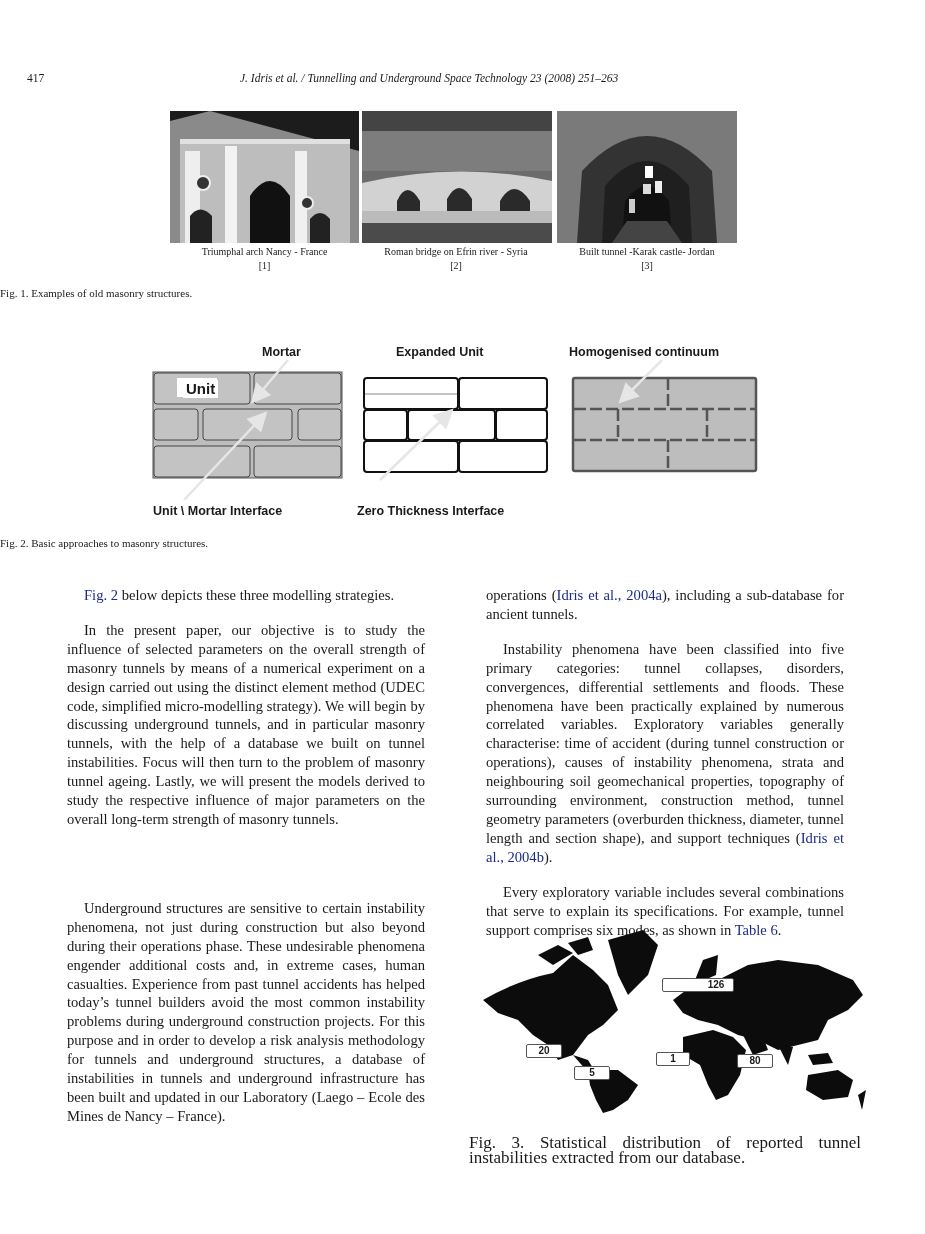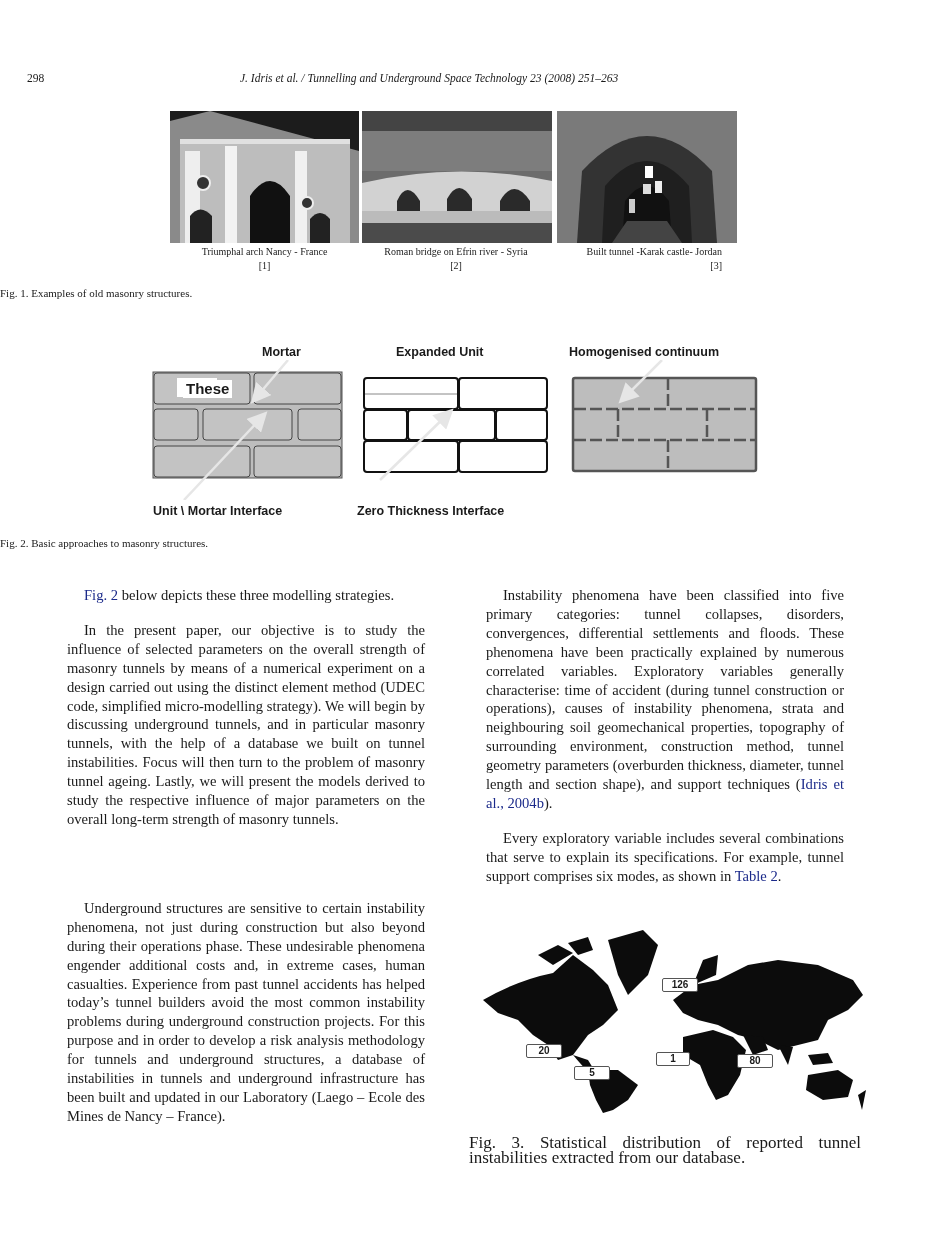--- a/index.html
+++ b/index.html
@@ -18,21 +18,21 @@
   .col p.ind{text-indent:17px;}
   .link{color:#1b2a8a;}
   .sechead{font-weight:bold;font-size:13.8px;line-height:18.9px;margin:0;}
   .maplabel{position:absolute;background:#fff;border:1px solid #555;border-radius:2px;font-family:"Liberation Sans","DejaVu Sans",sans-serif;font-weight:bold;font-size:10px;text-align:center;line-height:12px;height:12px;}
   .cap3{position:absolute;left:469px;top:1135px;width:392px;font-size:17px;line-height:15px;text-align:justify;}
 </style>
 </head>
 <body>
 
 <div class="abs runhead">
-  <span class="pagenum">298</span>
+  <span class="pagenum">417</span>
   <span class="journal">J. Idris et al. / Tunnelling and Underground Space Technology 23 (2008) 251–263</span>
 </div>
 
 <div>
   <div class="photo" style="left:170px;width:189px;">
     <svg width="189" height="132" viewBox="0 0 189 132">
       <rect width="189" height="132" fill="#1c1c1c"></rect>
       <polygon points="0,10 40,0 189,40 189,132 0,132" fill="#8a8a8a"></polygon>
       <rect x="10" y="30" width="170" height="102" fill="#bdbdbd"></rect>
       <rect x="15" y="40" width="15" height="92" fill="#eee"></rect>
@@ -75,21 +75,21 @@
   </div>
 
   <div class="pcap" style="left:170px;width:189px;">
     <div>Triumphal arch Nancy - France</div>
     <div>[1]</div>
   </div>
   <div class="pcap" style="left:358px;width:196px;text-align:center;">
     <div>Roman bridge on Efrin river - Syria</div>
     <div>[2]</div>
   </div>
-  <div class="pcap" style="left:536px;width:186px;text-align:right;">
+  <div class="pcap" style="left:554px;width:186px;">
     <div>Built tunnel -Karak castle- Jordan</div>
     <div>[3]</div>
   </div>
   <div class="abs figcap" style="top:287px;">Fig. 1.  Examples of old masonry structures.</div>
 </div>
 
 <div>
   <div class="abs f2label" style="left:262px;top:345px;">Mortar</div>
   <div class="abs f2label" style="left:396px;top:345px;">Expanded Unit</div>
   <div class="abs f2label" style="left:569px;top:345px;">Homogenised continuum</div>
@@ -131,38 +131,39 @@
       <rect x="433" y="18" width="183" height="93" fill="#bdbdbd" stroke="#555" stroke-width="2.5" rx="2"></rect>
       <line x1="434" y1="49" x2="616" y2="49" stroke="#555" stroke-width="2.5" stroke-dasharray="12,4"></line>
       <line x1="434" y1="80" x2="616" y2="80" stroke="#555" stroke-width="2.5" stroke-dasharray="12,4"></line>
       <line x1="528" y1="18" x2="528" y2="49" stroke="#555" stroke-width="2.5" stroke-dasharray="12,4"></line>
       <line x1="478" y1="49" x2="478" y2="80" stroke="#555" stroke-width="2.5" stroke-dasharray="12,4"></line>
       <line x1="567" y1="49" x2="567" y2="80" stroke="#555" stroke-width="2.5" stroke-dasharray="12,4"></line>
       <line x1="528" y1="80" x2="528" y2="111" stroke="#555" stroke-width="2.5" stroke-dasharray="12,4"></line>
       <line x1="522" y1="0" x2="482" y2="40" stroke="#e6e6e6" stroke-width="2.5" marker-end="url(#ah)"></line>
     </g>
   </svg>
-  <div class="abs f2label" style="left:183px;top:380px;font-size:15px;background:#fff;padding:0 3px;line-height:18px;">These</div>
+  <div class="abs f2label" style="left:183px;top:380px;font-size:15px;background:#fff;padding:0 3px;line-height:18px;">Unit</div>
 
   <div class="abs f2label" style="left:153px;top:504px;">Unit \ Mortar Interface</div>
   <div class="abs f2label" style="left:357px;top:504px;">Zero Thickness Interface</div>
   <div class="abs figcap" style="top:537px;">Fig. 2.  Basic approaches to masonry structures.</div>
 </div>
 
 <div class="col" style="left:51px;top:570px;width:390px;">
   <p class="ind"><span class="link">Fig. 2</span><span> below depicts these three modelling strategies.</span></p>
   <p class="ind">In the present paper, our objective is to study the influence of selected parameters on the overall strength of masonry tunnels by means of a numerical experiment on a design carried out using the distinct element method (UDEC code, simplified micro-modelling strategy). We will begin by discussing underground tunnels, and in particular masonry tunnels, with the help of a database we built on tunnel instabilities. Focus will then turn to the problem of masonry tunnel ageing. Lastly, we will present the models derived to study the respective influence of major parameters on the overall long-term strength of masonry tunnels.</p>
   <div style="height:19px;"></div>
   <div style="height:19px;"></div>
   <p class="ind">Underground structures are sensitive to certain instability phenomena, not just during construction but also beyond during their operations phase. These undesirable phenomena engender additional costs and, in extreme cases, human casualties. Experience from past tunnel accidents has helped today’s tunnel builders avoid the most common instability problems during underground construction projects. For this purpose and in order to develop a risk analysis methodology for tunnels and underground structures, a database of instabilities in tunnels and underground infrastructure has been built and updated in our Laboratory (Laego – Ecole des Mines de Nancy – France).</p>
 </div>
 
 <div class="col" style="left:470px;top:570px;width:390px;">
+  <p><span>operations (</span><span class="link">Idris et al., 2004a</span><span>), including a sub-database for ancient tunnels.</span></p>
   <p class="ind"><span>Instability phenomena have been classified into five primary categories: tunnel collapses, disorders, convergences, differential settlements and floods. These phenomena have been practically explained by numerous correlated variables. Exploratory variables generally characterise: time of accident (during tunnel construction or operations), causes of instability phenomena, strata and neighbouring soil geomechanical properties, topography of surrounding environment, construction method, tunnel geometry parameters (overburden thickness, diameter, tunnel length and section shape), and support techniques (</span><span class="link">Idris et al., 2004b</span><span>).</span></p>
-  <p class="ind"><span>Every exploratory variable includes several combinations that serve to explain its specifications. For example, tunnel support comprises six modes, as shown in </span><span class="link">Table 2</span><span>.</span></p>
+  <p class="ind"><span>Every exploratory variable includes several combinations that serve to explain its specifications. For example, tunnel support comprises six modes, as shown in </span><span class="link">Table 6</span><span>.</span></p>
 </div>
 
 <div>
   <svg class="abs" style="left:478px;top:925px;" width="390" height="190" viewBox="0 0 390 190">
     <g fill="#0c0c0c">
 
       <path d="M5,75 Q40,55 75,48 L95,30 L115,45 L130,60 L140,85 L125,100 L110,110 L95,130 L80,135 L70,120 L55,110 L40,95 L20,88 Z"></path>
 
       <path d="M60,30 L80,20 L95,28 L75,40 Z"></path>
       <path d="M90,18 L110,12 L115,25 L100,30 Z"></path>
@@ -182,18 +183,18 @@
       <path d="M265,110 L285,112 L290,125 L275,130 Z"></path>
       <path d="M300,120 L315,122 L310,140 Z"></path>
 
       <path d="M330,130 L350,128 L355,138 L335,140 Z"></path>
 
       <path d="M330,150 L360,145 L375,155 L370,172 L345,175 L328,165 Z"></path>
       <path d="M380,170 L388,165 L384,185 Z"></path>
     </g>
   </svg>
   <div class="maplabel" style="left:526px;top:1044px;width:34px;">20</div>
-  <div class="maplabel" style="left:662px;top:978px;width:34px;">126</div>
+  <div class="maplabel" style="left:662px;top:978px;width:34px;padding-left:36px;">126</div>
   <div class="maplabel" style="left:737px;top:1054px;width:34px;">80</div>
   <div class="maplabel" style="left:656px;top:1052px;width:32px;">1</div>
   <div class="maplabel" style="left:574px;top:1066px;width:34px;">5</div>
   <div class="cap3">Fig. 3. Statistical distribution of reported tunnel instabilities extracted from our database.</div>
 </div>
 
 </body></html>

